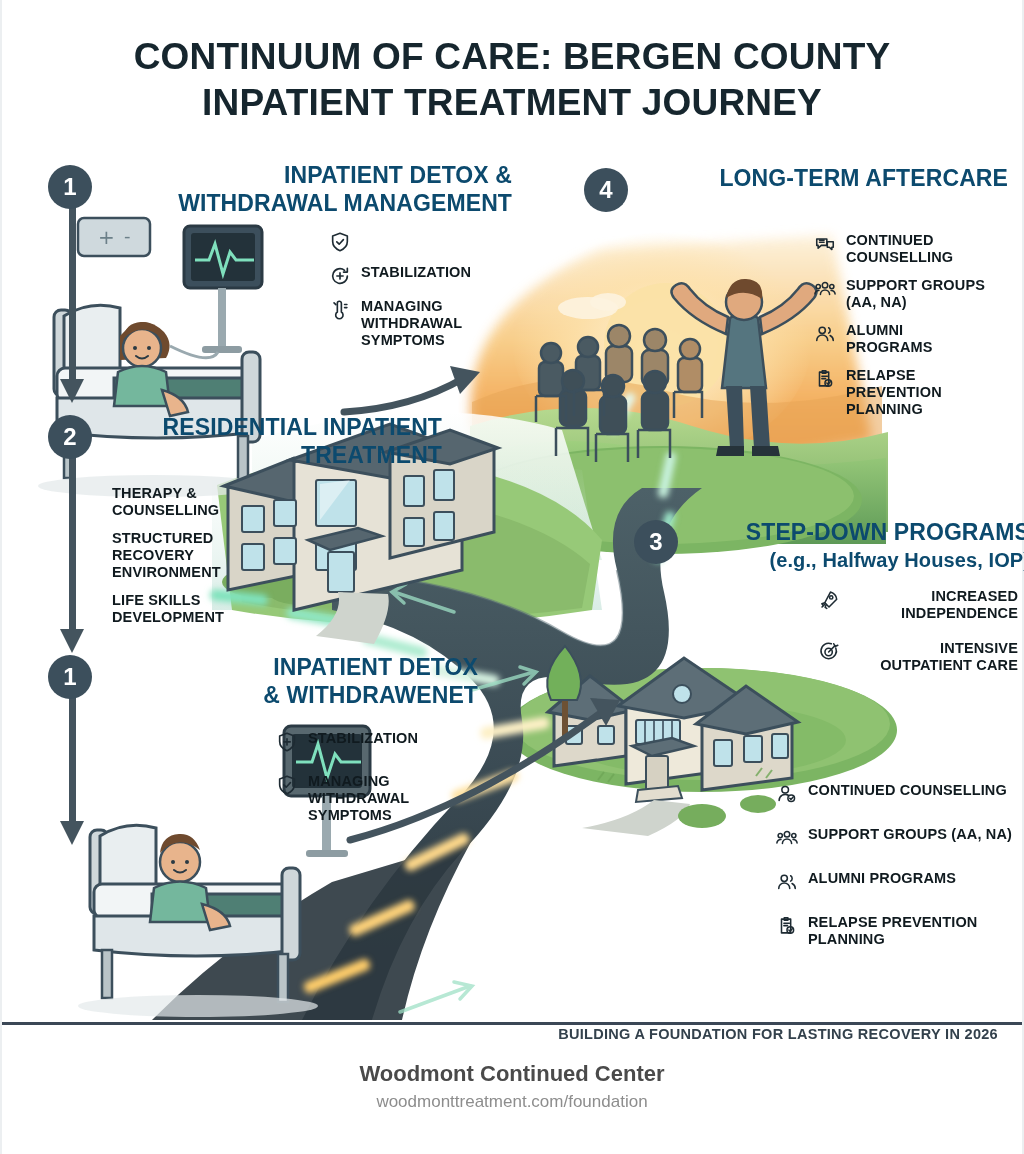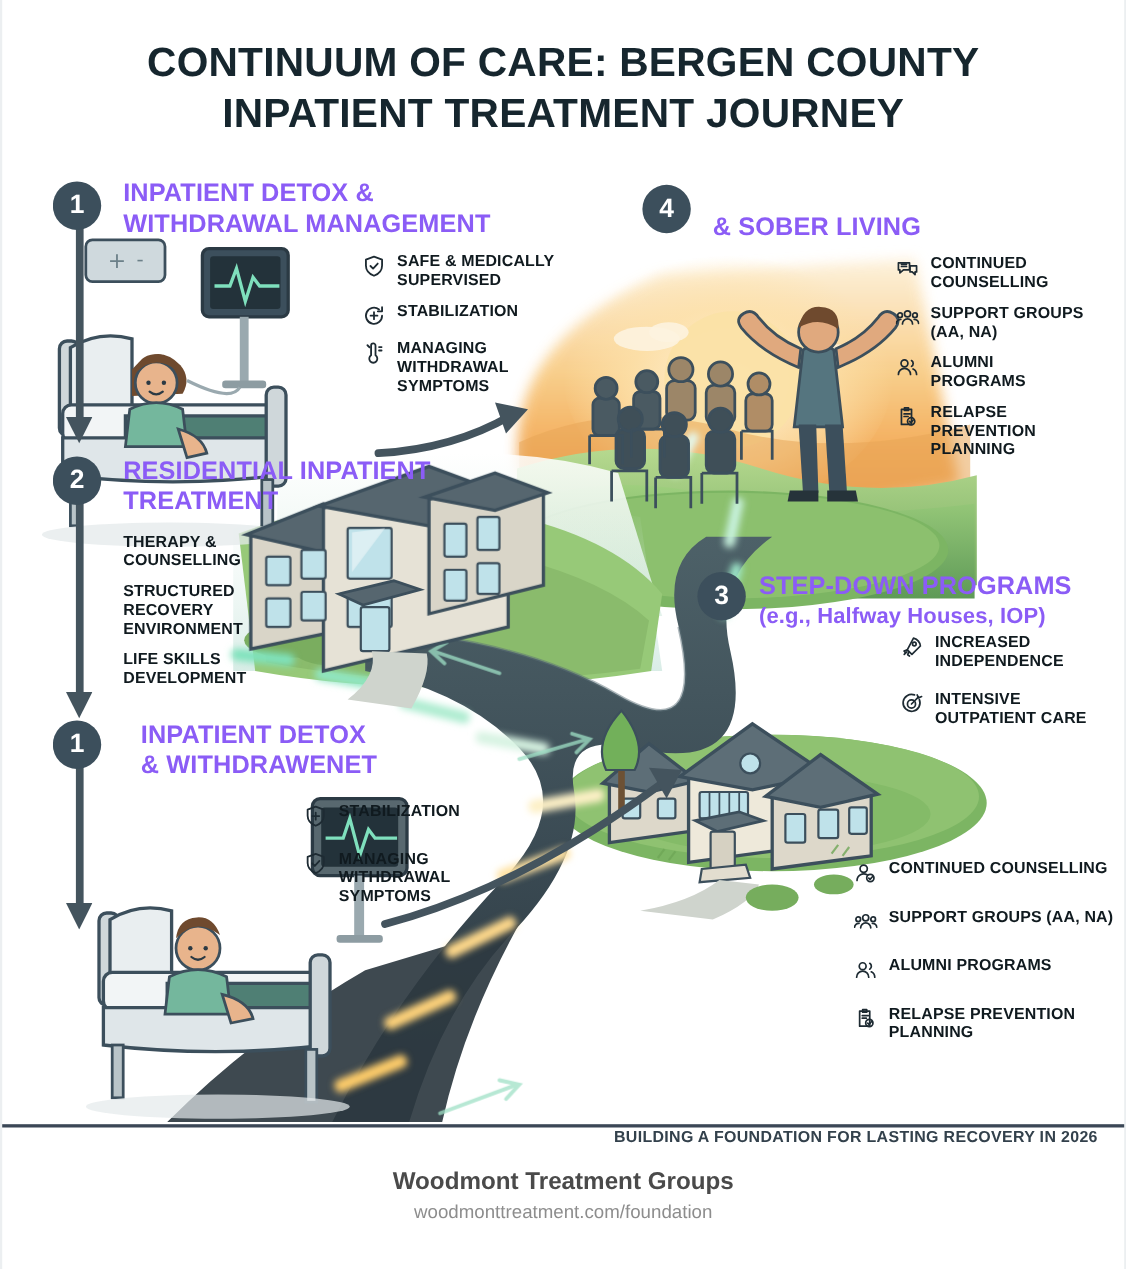--- a/index.html
+++ b/index.html
@@ -37,26 +37,27 @@
   .badge{
     position:absolute;left:0;top:0;
     width:44px;height:44px;border-radius:50%;
     background:#3c4f5c;color:#fff;
     font-size:24px;font-weight:bold;
     display:flex;align-items:center;justify-content:center;
     z-index:6;
   }
   .step-title{
     position:absolute;
-    color:#8b5cf6;
+    color:#0c4a6e;
     font-weight:bold;
     font-size:23px;line-height:28px;
     text-transform:uppercase;
     letter-spacing:.1px;
     z-index:6;
+    text-align:right;
   }
   .step-title .sub{
     display:block;font-size:20px;text-transform:none;
   }
   .conn{position:absolute;z-index:5;}
   
   .bullets{position:absolute;z-index:6;}
   .bullet{display:flex;align-items:flex-start;margin-bottom:11px;}
   .bullet .ico{
     width:22px;height:22px;flex:0 0 22px;margin-right:10px;margin-top:1px;
@@ -430,21 +431,20 @@
     <path d="M0 174 l24 0 l-12 24 z" fill="#44545e"></path>
   </svg>
   <div class="bullets" style="left:327px;top:230px;width:190px;">
     <div class="bullet">
       <span class="ico">
         <svg viewBox="0 0 24 24" fill="none" stroke="#1e2b33" stroke-width="1.8" stroke-linecap="round" stroke-linejoin="round">
           <path d="M12 2.5 L20 5.5 v6 c0 5-3.5 8.2-8 10-4.5-1.8-8-5-8-10v-6z"></path>
             <path d="M8.5 11.8 l2.6 2.6 l4.6-5"></path>
         </svg>
         </span>
-      <span class="txt">Safe &amp; Medically Supervised</span>
     </div>
     <div class="bullet">
       <span class="ico">
         <svg viewBox="0 0 24 24" fill="none" stroke="#1e2b33" stroke-width="1.8" stroke-linecap="round" stroke-linejoin="round">
           <path d="M20 12 a8 8 0 1 1 -3-6.2"></path>
             <path d="M20 3.5 v4.2 h-4.2"></path>
           <path d="M12 8.6 v6.8 M8.6 12 h6.8"></path>
         </svg>
         </span>
       <span class="txt">Stabilization</span>
@@ -513,22 +513,21 @@
             <path d="M8.5 11.8 l2.6 2.6 l4.6-5"></path>
         </svg>
         </span>
       <span class="txt">Managing Withdrawal Symptoms</span>
     </div>
   </div>
 
   <div class="step" style="left:582px;top:168px;width:420px;">
     <div class="badge">4</div>
     <div class="step-title" style="left:64px;top:-4px;width:360px;">
-      <br>
-      <span>&amp; Sober Living</span>
+      <span>Long-Term Aftercare</span><br>
     </div>
   </div>
   <div class="bullets" style="left:812px;top:232px;width:180px;">
     <div class="bullet">
       <span class="ico">
         <svg viewBox="0 0 24 24" fill="none" stroke="#1e2b33" stroke-width="1.7" stroke-linecap="round" stroke-linejoin="round">
           <path d="M3 6.5 h11 v7 h-6 l-3.5 3 v-3 h-1.5z"></path>
             <path d="M6 10 h5 M6 7.8 h5"></path>
           <path d="M14.5 9.5 h6.5 v6 h-1.5 v2.6 l-2.8-2.6 h-2.2z"></path>
         </svg>
@@ -573,21 +572,21 @@
     </div>
   </div>
 
   <div class="step" style="left:632px;top:520px;width:392px;">
     <div class="badge">3</div>
     <div class="step-title" style="left:56px;top:-2px;width:340px;">
       <span>Step-Down Programs</span>
       <span class="sub">(e.g., Halfway Houses, IOP)</span>
     </div>
   </div>
-  <div class="bullets" style="left:816px;top:576px;width:200px;">
+  <div class="bullets" style="left:816px;top:588px;width:200px;text-align:right;">
     <div class="bullet" style="margin-bottom:18px;">
       <span class="ico">
         <svg viewBox="0 0 24 24" fill="none" stroke="#1e2b33" stroke-width="1.7" stroke-linecap="round" stroke-linejoin="round">
           <path d="M13.6 3.4 c4 1.2 6.4 4 6.8 7.8 l-8.4 8.4 -4.6-4.6z"></path>
           <circle cx="14.4" cy="9.2" r="1.8"></circle>
           <path d="M7.4 15 l-3.2 1.2 l1.4 1.6 M9 16.8 l-1.2 3.2 l1.8 1.2"></path>
           <path d="M4.4 19.6 l2.6-2.6"></path>
         </svg>
         </span>
       <span class="txt">Increased Independence</span>
@@ -652,17 +651,17 @@
         </svg>
         </span>
       <span class="txt">Relapse Prevention Planning</span>
     </div>
   </div>
 
   <div class="tagline">Building a foundation for lasting recovery in 2026</div>
 
   <div class="divider"></div>
   <div class="footer">
-    <div class="org">Woodmont Treatment Groups</div>
+    <div class="org">Woodmont Continued Center</div>
     <div class="url">woodmonttreatment.com/foundation</div>
   </div>
 
 </div>
 
 </body></html>

